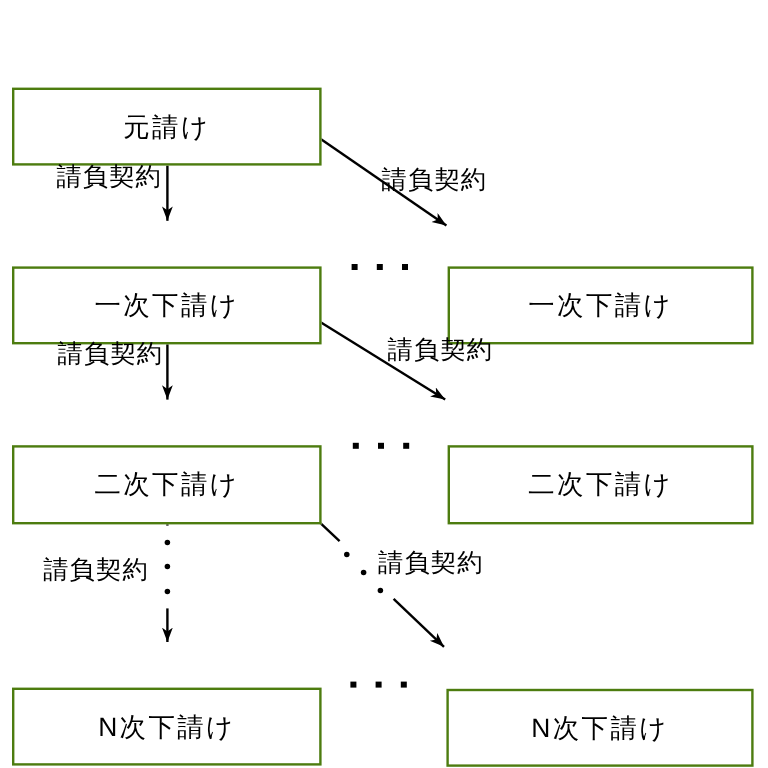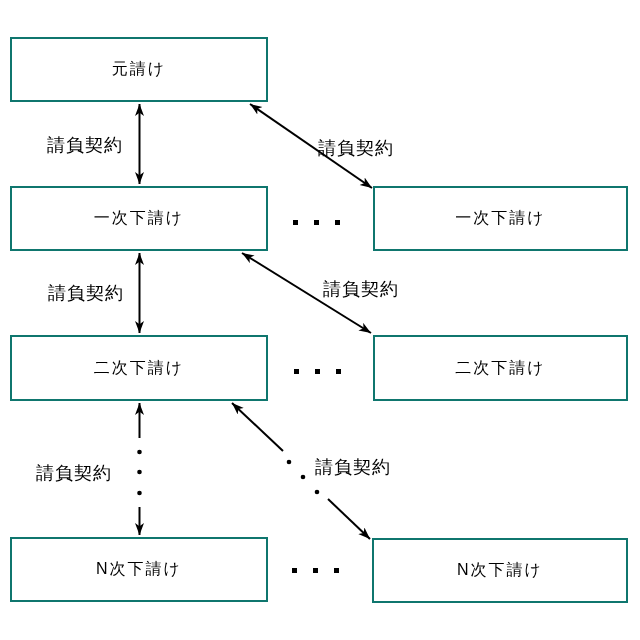--- a/index.html
+++ b/index.html
@@ -19,32 +19,33 @@
   #arrows {
     position: absolute;
     left: 0;
     top: 0;
     width: 640px;
     height: 640px;
   }
   .node {
     position: absolute;
     box-sizing: border-box;
-    border: 2px solid #0f766e;
+    border: 2px solid #4d7c0f;
     background: #ffffff;
     display: flex;
     align-items: center;
     justify-content: center;
-    font-size: 16px;
+    font-size: 22px;
     letter-spacing: 2px;
     font-weight: 500;
+    margin-top: 36px;
   }
   .edge-label {
     position: absolute;
-    font-size: 18px;
+    font-size: 21px;
     letter-spacing: 1px;
     font-weight: 500;
     white-space: nowrap;
   }
   .dots {
     position: absolute;
     display: flex;
     gap: 16px;
   }
   .dots .dot {

